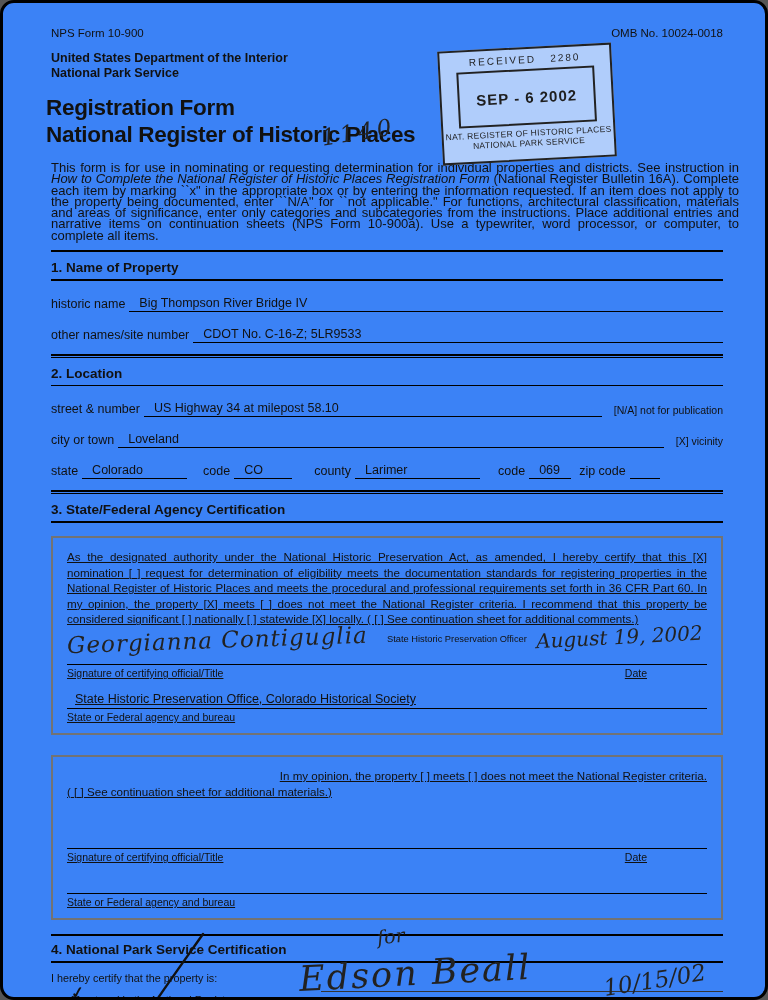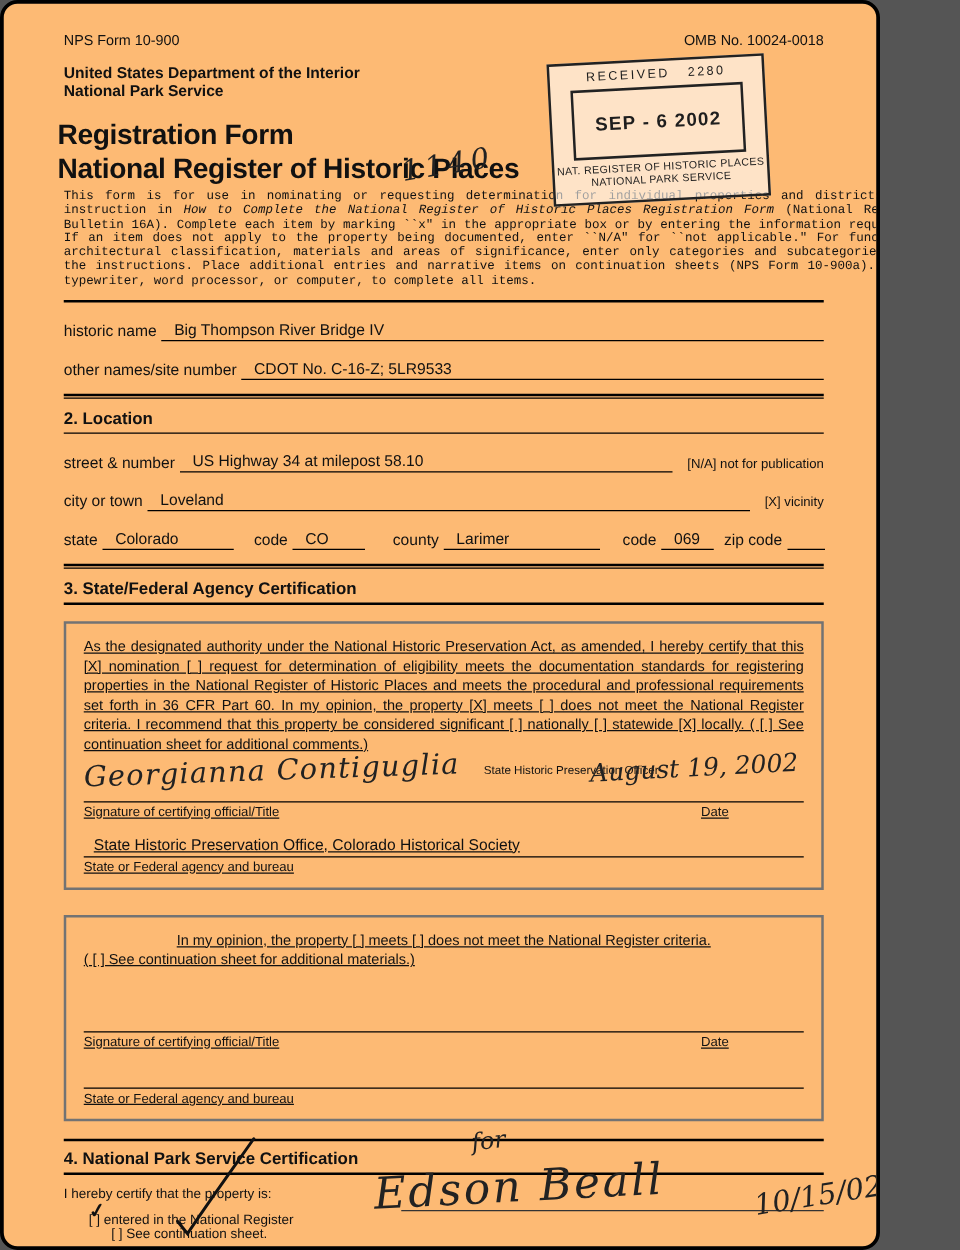--- a/index.html
+++ b/index.html
@@ -1,40 +1,40 @@
 <!DOCTYPE html>
 <html><head>
 <meta charset="utf-8">
 <style>
   * { margin:0; padding:0; box-sizing:border-box; }
   html,body { background:#555; }
   body { width:768px; height:1000px; font-family:"Liberation Sans", sans-serif; color:#111; }
   .page {
-    position:relative; width:704px; height:1000px; background:#fdba74;
+    position:relative; width:768px; height:1000px; background:#3b82f6;
     border:3px solid #000; border-radius:14px; overflow:hidden;
     padding:20px 42px 0 48px;
   }
   
   .topline { display:flex; justify-content:space-between; font-size:11.5px; margin-top:4px; }
   .dept { margin-top:12px; font-weight:bold; font-size:12.5px; line-height:15px; }
   .bigtitle { margin-top:13px; font-weight:bold; font-size:22.5px; line-height:27px; letter-spacing:-0.3px; margin-left:-5px; }
   .hand { font-family:"DejaVu Serif", serif; font-style:italic; color:#222; }
   .hw-1140 { position:absolute; left:318px; top:116px; font-size:23px; letter-spacing:4px; transform:rotate(-9deg); }
   
   .stamp {
     position:absolute; left:437px; top:44px; width:174px; height:114px;
     border:2.5px solid #222; transform:rotate(-3deg); background:rgba(255,255,255,.6);
     display:flex; flex-direction:column; align-items:center; color:#1e1e1e;
   }
   .stamp .rcv { margin-top:5px; font-size:10px; letter-spacing:2px; }
   .stamp .datebox { margin-top:4px; width:138px; height:56px; border:2.5px solid #222;
     display:flex; align-items:center; justify-content:center; font-size:15px; font-weight:bold; letter-spacing:1px; }
   .stamp .org { margin-top:4px; font-size:8.5px; line-height:9.5px; text-align:center; letter-spacing:.3px; }
   
-  .intro { margin-top:4px; font-size:10px; line-height:11.3px; text-align:justify; width:688px;font-family:Liberation Mono, monospace; }
+  .intro { margin-top:14px; font-size:13px; line-height:11.3px; text-align:justify; width:688px; }
   
   .rule { border-top:2.5px solid #000; margin-top:9px; }
   .drule { margin-top:11px; height:4px; border-top:2px solid #000; border-bottom:1.5px solid #000; }
   .sechead { margin-top:8px; font-weight:bold; font-size:13.5px; padding-bottom:4px; border-bottom:2px solid #000; }
   
   .frow { display:flex; align-items:flex-end; font-size:12.5px; margin-top:15px; }
   .flabel { white-space:nowrap; padding-right:4px; padding-bottom:1px; }
   .fval { border-bottom:1.5px solid #000; padding:0 4px 1px 10px; white-space:nowrap; }
   .grow { flex:1; }
   .fnote { white-space:nowrap; padding-left:12px; padding-bottom:1px; font-size:10.5px; }
@@ -104,20 +104,21 @@
       <div>NATIONAL PARK SERVICE</div>
     </div>
   </div>
 
   <div class="intro">
     <span>This form is for use in nominating or requesting determination for individual properties and districts. See instruction in </span><i>How to Complete the National Register of Historic Places Registration Form</i><span> (National Register Bulletin 16A). Complete each item by marking ``x" in the appropriate box or by entering the information requested. If an item does not apply to the property being documented, enter ``N/A" for ``not applicable." For functions, architectural classification, materials and areas of significance, enter only categories and subcategories from the instructions. Place additional entries and narrative items on continuation sheets (NPS Form 10-900a). Use a typewriter, word processor, or computer, to complete all items.</span>
   </div>
 
   <div class="rule"></div>
 
+  <div class="sechead">1. Name of Property</div>
   <div class="frow">
     <span class="flabel">historic name</span>
     <span class="fval grow">Big Thompson River Bridge IV</span>
   </div>
   <div class="frow">
     <span class="flabel">other names/site number</span>
     <span class="fval grow">CDOT No. C-16-Z; 5LR9533</span>
   </div>
   <div class="drule"></div>
 
@@ -157,21 +158,21 @@
     </div>
     <div class="siglabels">
       <span>Signature of certifying official/Title</span>
       <span>Date</span>
     </div>
     <div class="agrow">State Historic Preservation Office, Colorado Historical Society</div>
     <div class="aglabel">State or Federal agency and bureau</div>
   </div>
 
   <div class="certbox" style="margin-top:20px">
-    <p style="text-align:center">In my opinion, the property [  ] meets [  ] does not meet the National Register criteria.</p>
+    <p style="text-align:right">In my opinion, the property [  ] meets [  ] does not meet the National Register criteria.</p>
     <p style="text-align:left">( [  ] See continuation sheet for additional materials.)</p>
     <div class="sigrow empty"></div>
     <div class="siglabels">
       <span>Signature of certifying official/Title</span>
       <span>Date</span>
     </div>
     <div class="agrow" style="height:18px"></div>
     <div class="aglabel">State or Federal agency and bureau</div>
   </div>
 

